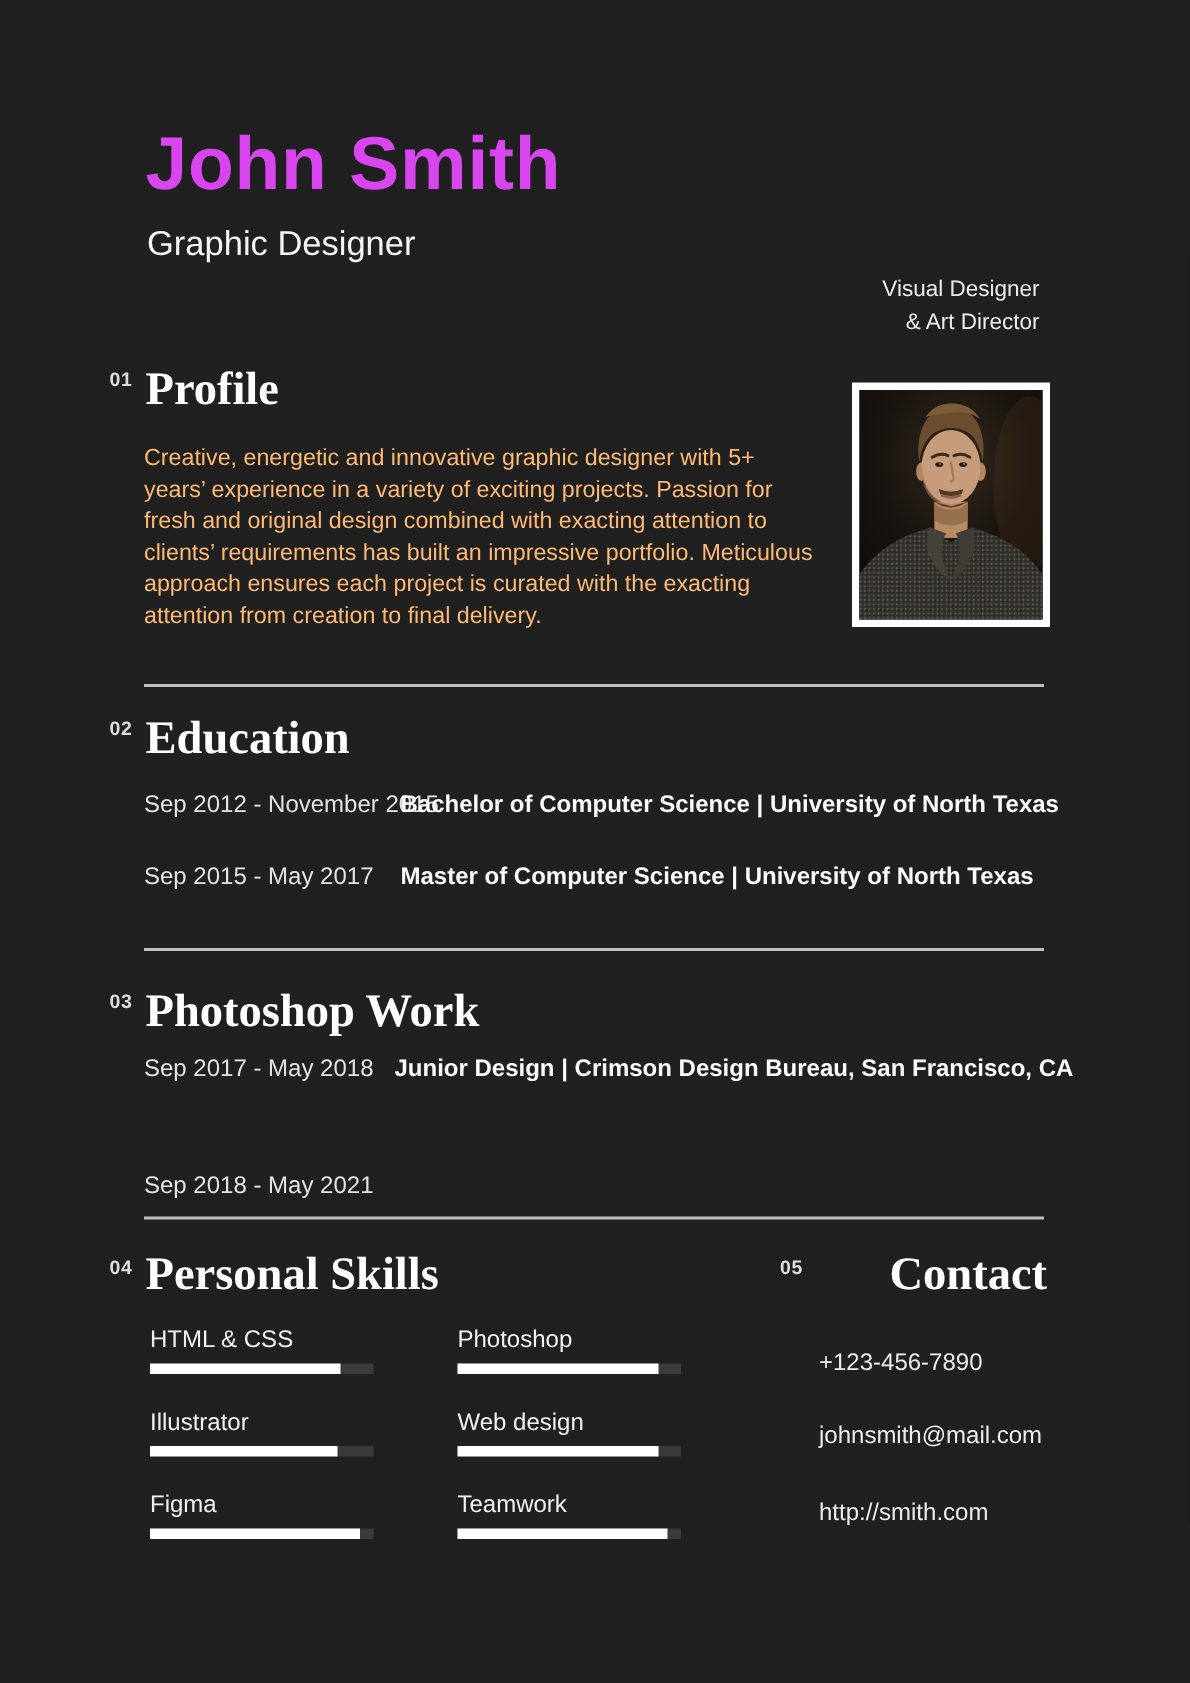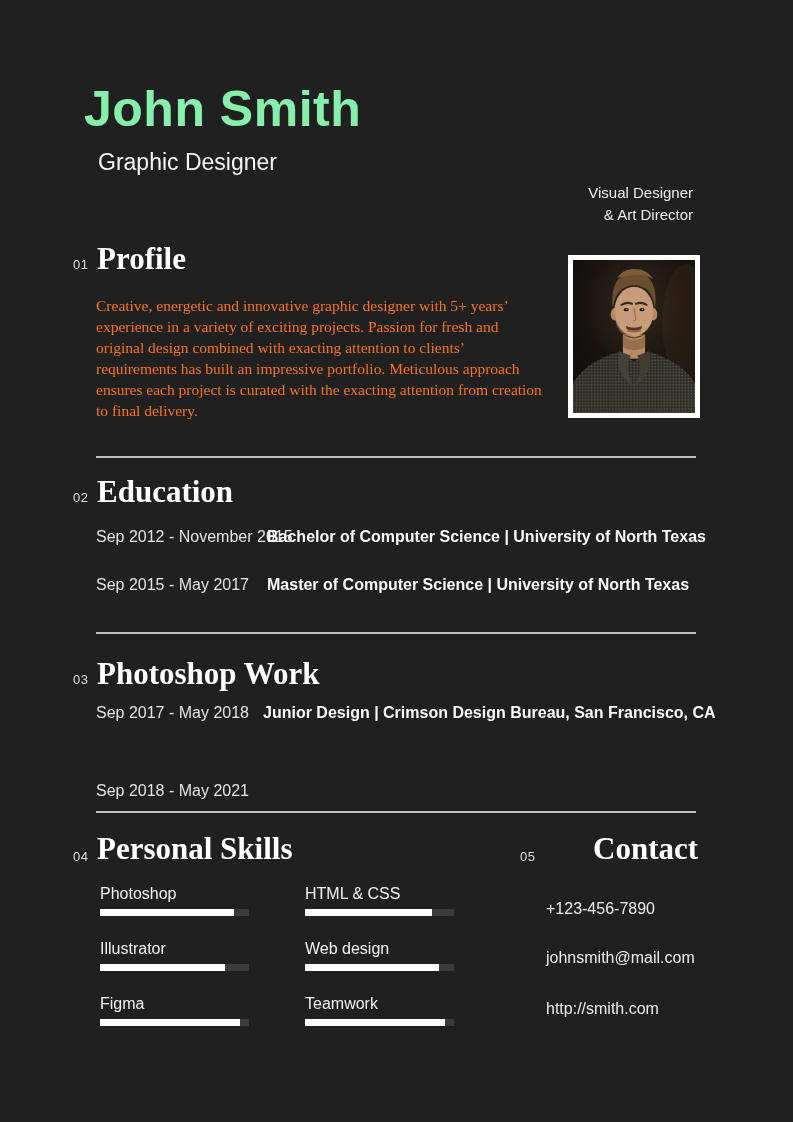--- a/index.html
+++ b/index.html
@@ -7,41 +7,41 @@
     position:relative;
     width:793px;height:1122px;
     margin:0 auto;
     background:#202021;
     font-family:"Liberation Sans","DejaVu Sans",sans-serif;
     color:#f2f2f2;
     overflow:hidden;
   }
   .abs{position:absolute;}
   .name{
-    left:84px;top:82px;
+    left:97px;top:82px;
     font-size:50px;font-weight:700;letter-spacing:0.5px;
-    color:#86efac;line-height:55px;white-space:nowrap;
+    color:#d946ef;line-height:55px;white-space:nowrap;
   }
   .subtitle{
     left:98px;top:149px;
     font-size:23px;font-weight:400;color:#f5f5f5;line-height:27px;white-space:nowrap;
   }
   .tagline{
     right:100px;top:166px;
     font-size:15px;line-height:21.5px;color:#ececec;text-align:right;margin-top:16px;
   }
   .sec-num{
-    font-size:13px;color:#dedede;font-weight:400;line-height:15px;letter-spacing:0.5px;margin-top:12px;
+    font-size:13px;color:#dedede;font-weight:700;line-height:15px;letter-spacing:0.5px;
   }
   .sec-head{
     font-size:31px;font-weight:700;color:#ffffff;line-height:30px;white-space:nowrap;font-family:Liberation Serif, serif;
   }
   .profile-body{
     left:96px;top:296px;width:447px;
-    font-size:15.5px;line-height:20.9px;color:#f97316;font-family:Liberation Serif, serif;
+    font-size:15.5px;line-height:20.9px;color:#fdba74;
   }
   .photo-frame{
     left:568px;top:255px;width:132px;height:163px;
     border:5px solid #ffffff;box-sizing:border-box;
     background:#0a0807;
   }
   .photo-frame svg{display:block;width:100%;height:100%;}
   .divider{
     left:96px;width:600px;height:2px;background:#c0c0c0;
   }
@@ -163,29 +163,29 @@
     <span class="date" style="width:167px;">Sep 2018 - May 2021</span>
   </div>
 
   <div class="abs divider" style="top:811px;"></div>
 
   <div class="abs sec-num" style="left:73px;top:837px;">04</div>
   <div class="abs sec-head" style="left:97px;top:834px;">Personal Skills</div>
 
   <div class="abs skills-grid">
     <div class="skill">
+      <div class="label">HTML &amp; CSS</div>
+      <div class="bar">
+          <div class="fill" style="width: 85%;"></div>
+        </div>
+    </div>
+    <div class="skill">
       <div class="label">Photoshop</div>
       <div class="bar">
           <div class="fill" style="width: 90%;"></div>
-        </div>
-    </div>
-    <div class="skill">
-      <div class="label">HTML &amp; CSS</div>
-      <div class="bar">
-          <div class="fill" style="width: 85%;"></div>
         </div>
     </div>
     <div class="skill">
       <div class="label">Illustrator</div>
       <div class="bar">
           <div class="fill" style="width: 84%;"></div>
         </div>
     </div>
     <div class="skill">
       <div class="label">Web design</div>

